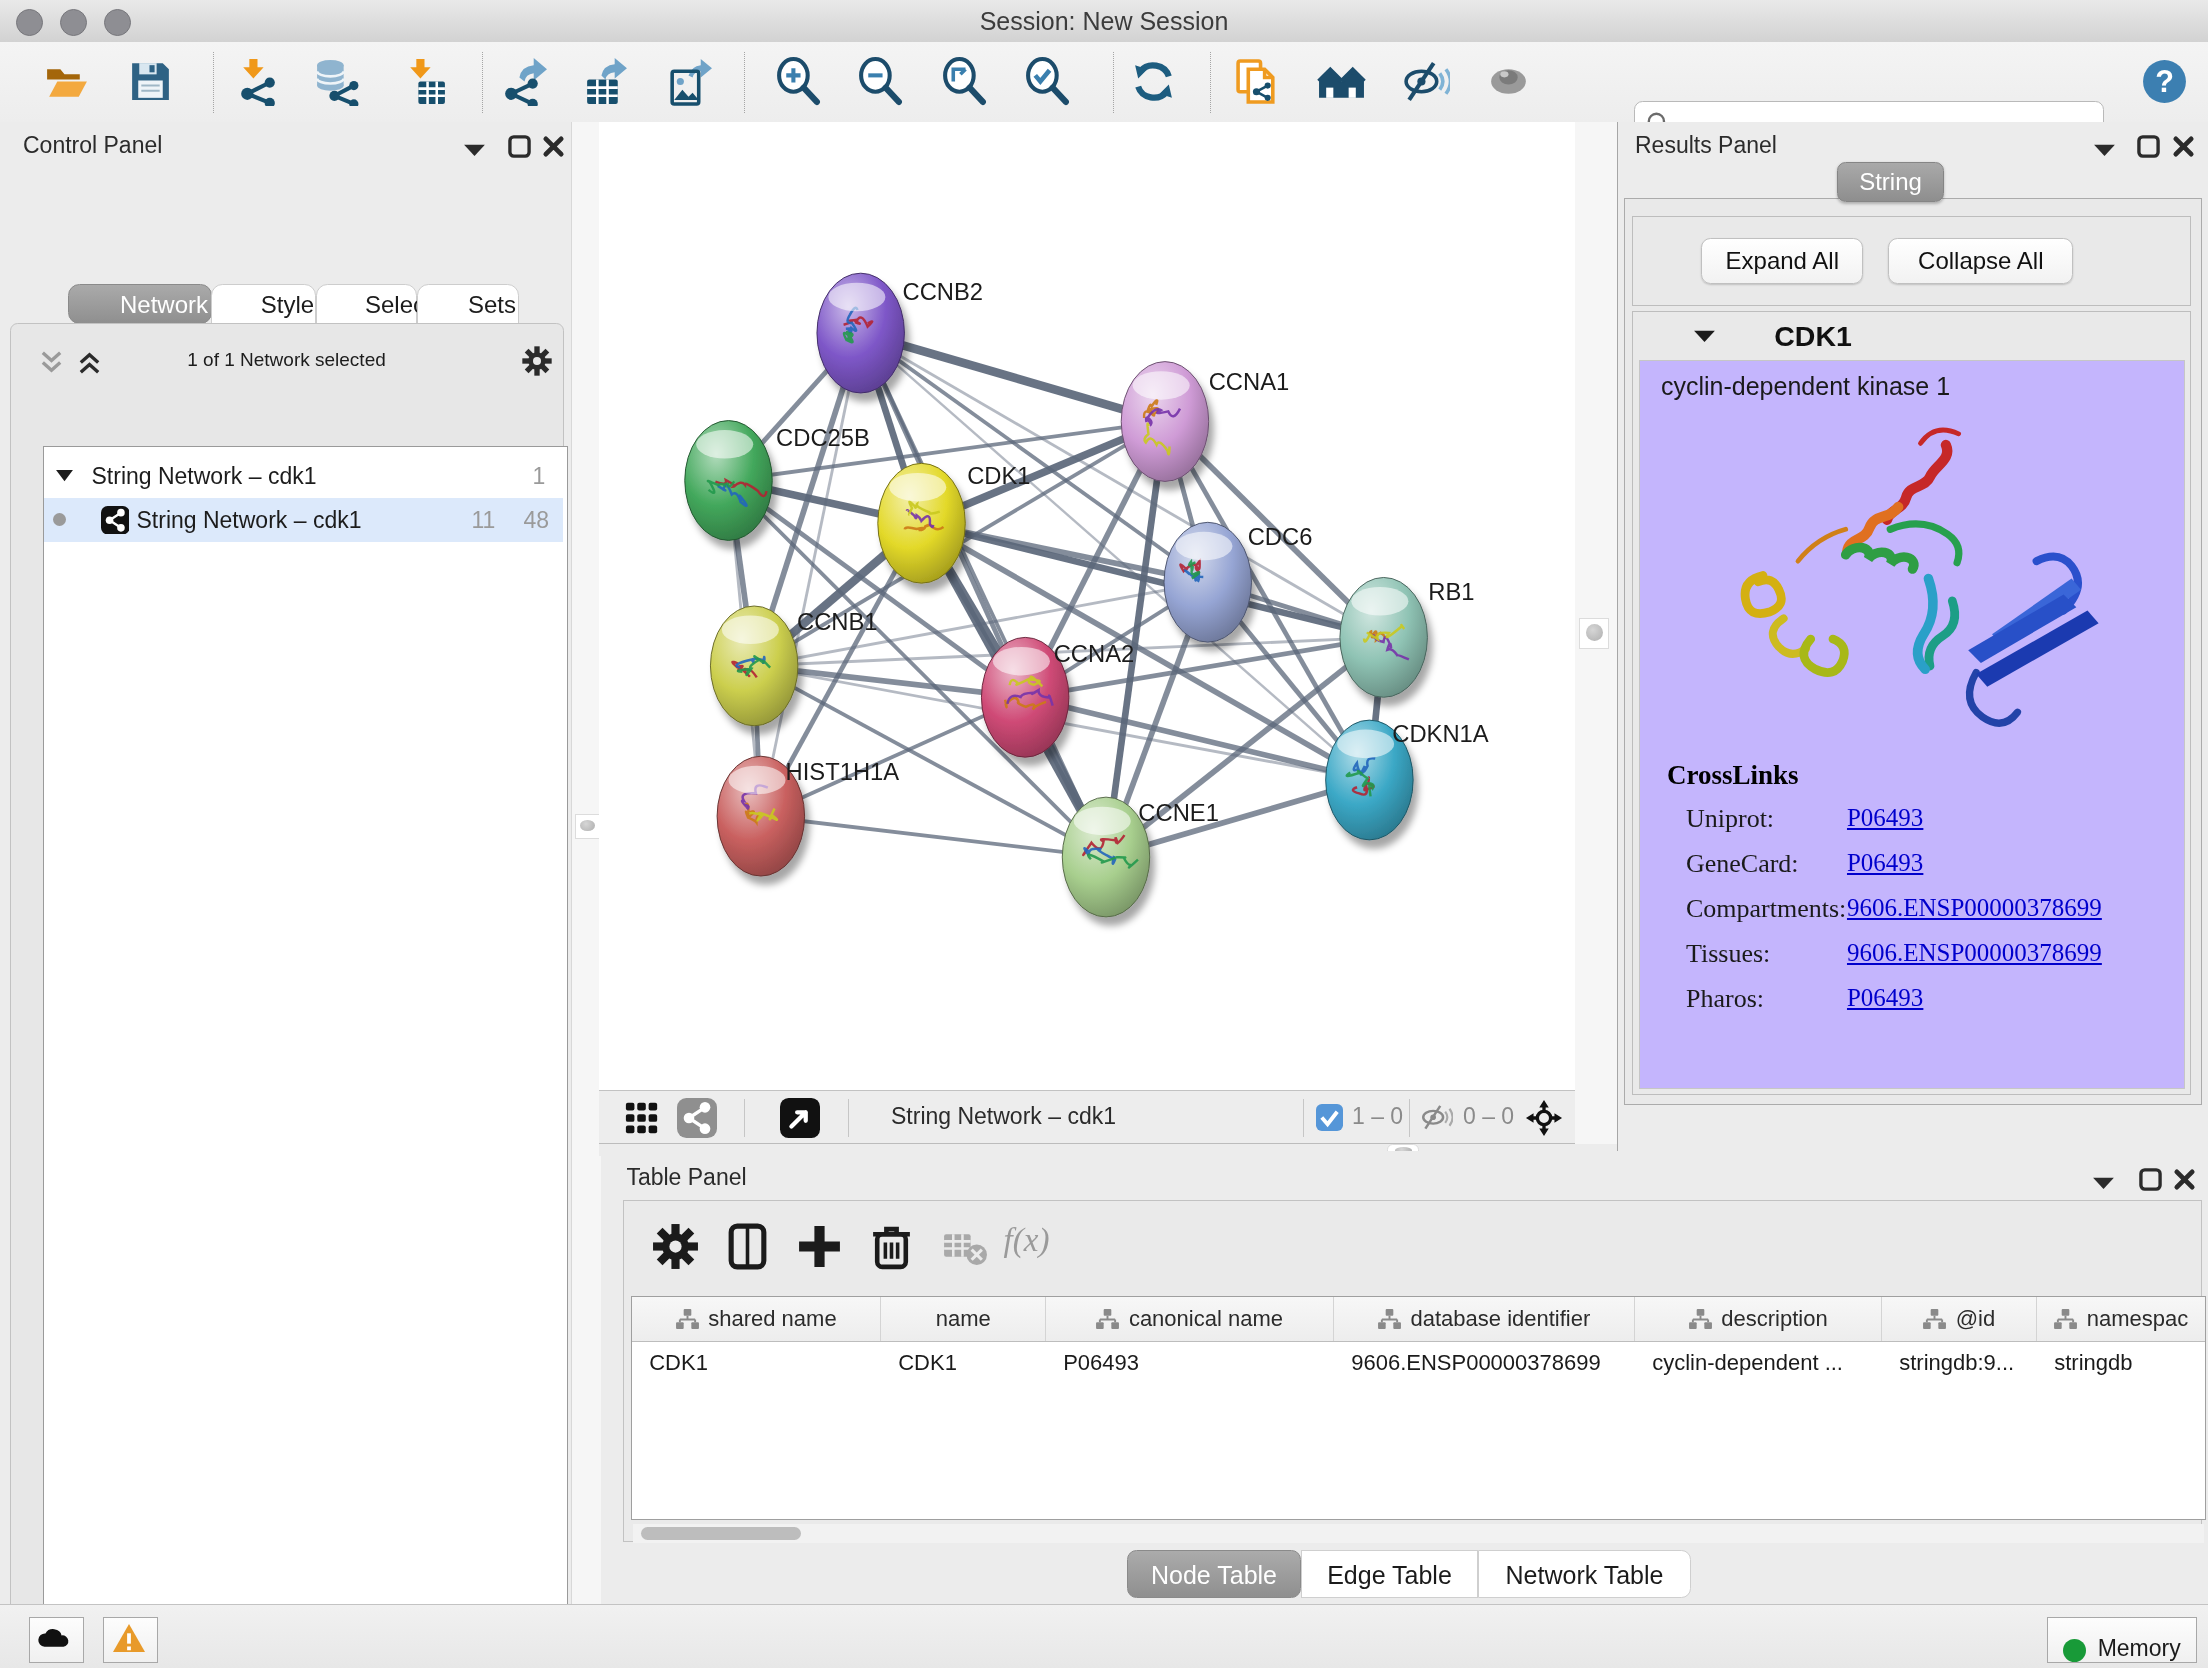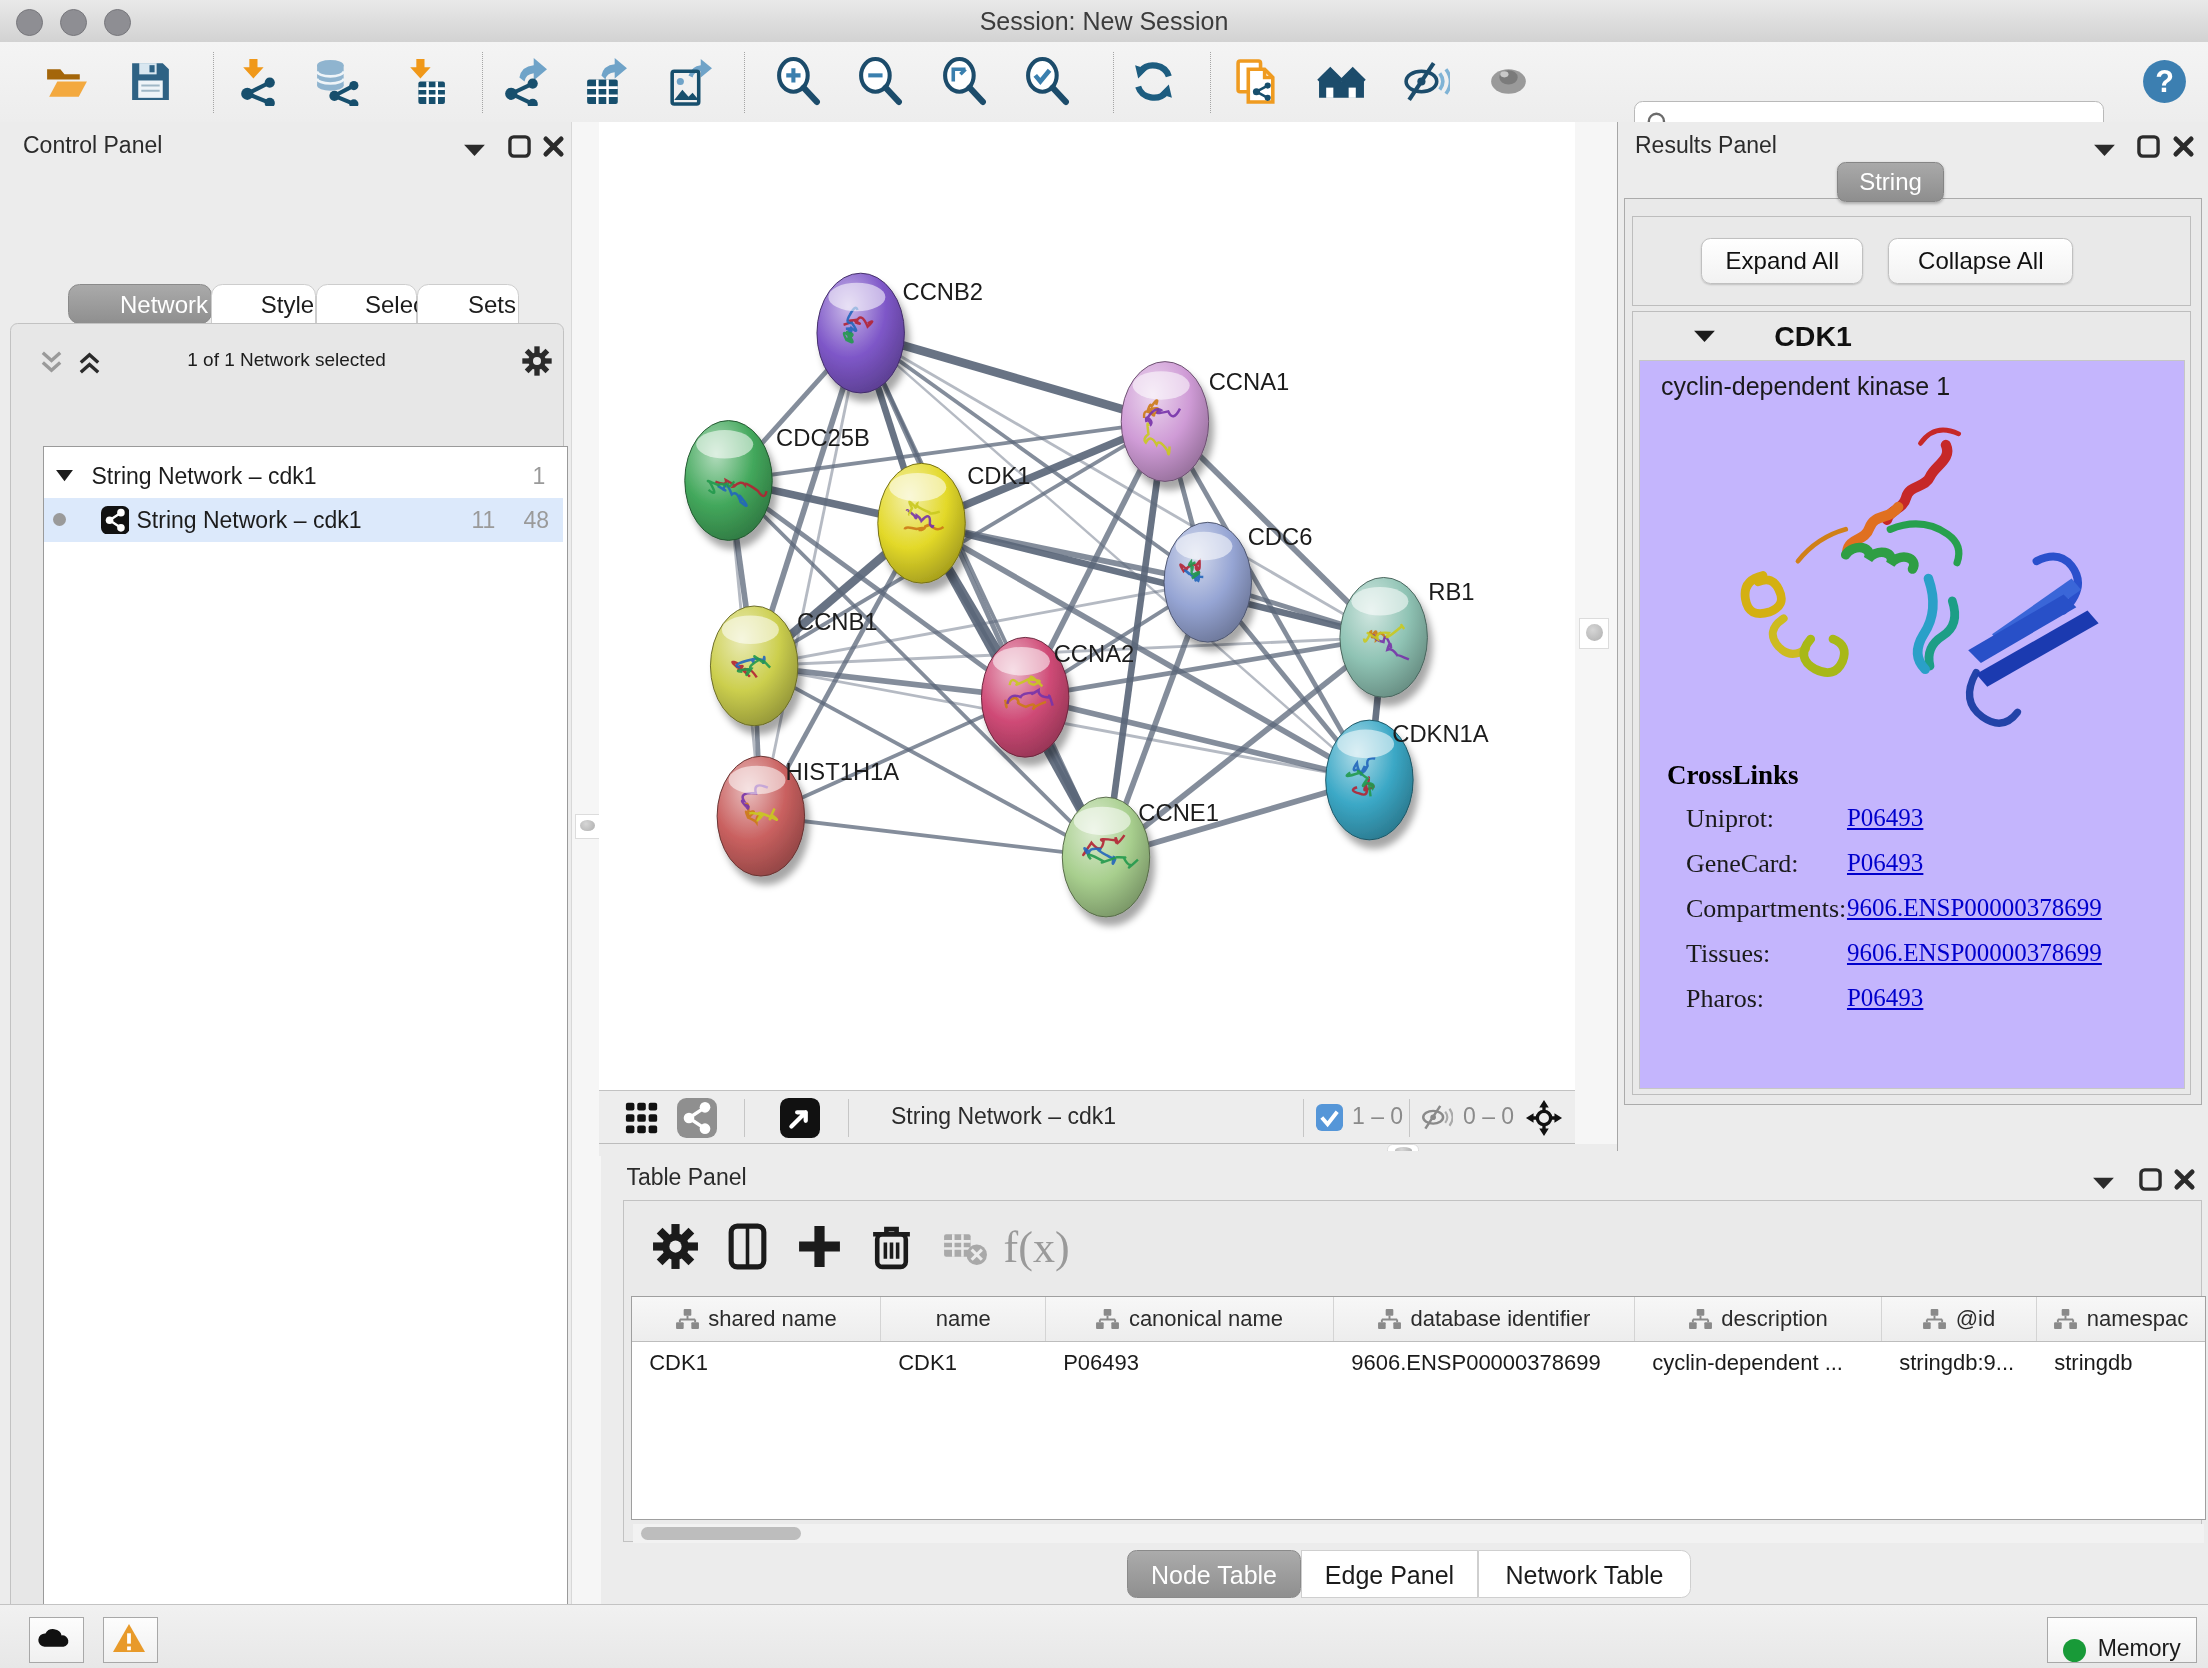--- a/index.html
+++ b/index.html
@@ -666,21 +666,21 @@
       <rect x="10" y="12" width="28" height="32" rx="5" fill="none" stroke="#1b1b1b" stroke-width="4.5"></rect>
       <path d="M6,12 h36 M19,12 v-5 h10 v5" fill="none" stroke="#1b1b1b" stroke-width="4.5"></path>
       <path d="M18,20 v16 M24,20 v16 M30,20 v16" stroke="#1b1b1b" stroke-width="3.5"></path>
     </svg>
     <svg class="tbicon" style="left:316px" viewBox="0 0 48 48">
       <rect x="4" y="12" width="26" height="22" rx="2" fill="#a9a9a9"></rect>
       <path d="M4,19 h26 M4,26 h26 M13,12 v22 M22,12 v22" stroke="#eaeaea" stroke-width="2.5"></path>
       <circle cx="36" cy="32" r="10" fill="#a9a9a9"></circle>
         <path d="M31,27 l10,10 M41,27 l-10,10" stroke="#eaeaea" stroke-width="3"></path>
     </svg>
-    <div class="abs" style="left:380px;top:21px;width:86px;height:49px;font-family:'Liberation Serif',serif;font-size:44px;color:#9a9a9a;cursor:default">f(x)</div>
+    <div class="abs" style="left:380px;top:21px;width:86px;height:49px;font-family:'Liberation Serif',serif;font-style:italic;font-size:33px;color:#9a9a9a;cursor:default">f(x)</div>
 
     <div id="tp-table" class="abs">
       <div id="tp-header">
         <div class="th" style="width:249px">
           <svg width="23" height="21" viewBox="0 0 24 22">
               <g fill="#8a8a8a">
                 <rect x="8" y="0" width="8" height="7" rx="1"></rect>
                 <rect x="0" y="14" width="8" height="7" rx="1"></rect>
                 <rect x="16" y="14" width="8" height="7" rx="1"></rect>
               </g>
@@ -757,21 +757,21 @@
         <div class="td" style="flex:1">stringdb</div>
       </div>
     </div>
     <div id="tp-scroll" class="abs">
       <div id="tp-thumb"></div>
     </div>
   </div>
 
   <div class="abs" style="left:512px;top:399px;width:571px;height:48px">
     <div class="btab sel" style="left:0;width:174px">Node Table</div>
-    <div class="btab" style="left:174px;width:177px">Edge Panel</div>
+    <div class="btab" style="left:174px;width:177px">Edge Table</div>
     <div class="btab" style="left:351px;width:213px;border-radius:0 9.5px 9.5px 0">Network Table</div>
   </div>
 </div>
 
 <div id="statusbar" class="abs">
   <div class="sb-btn" style="left:28.5px;width:53px">
     <svg width="38" height="28.5" viewBox="0 0 40 30" style="margin:5.7px 0 0 5.7px">
       <path d="M10,24 a7,7 0 0 1 1,-14 a9,8 0 0 1 17,2 a6,6 0 0 1 2,12z" fill="#111"></path>
     </svg>
   </div>

